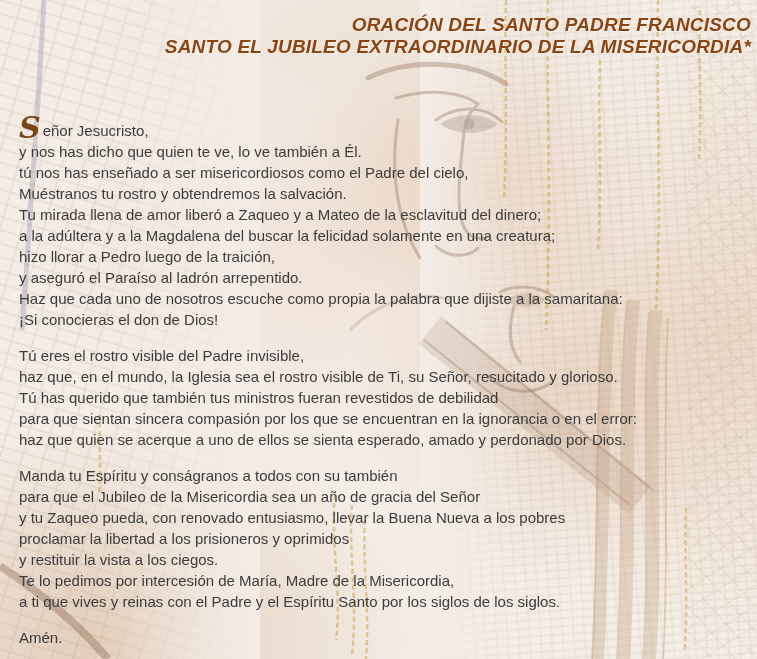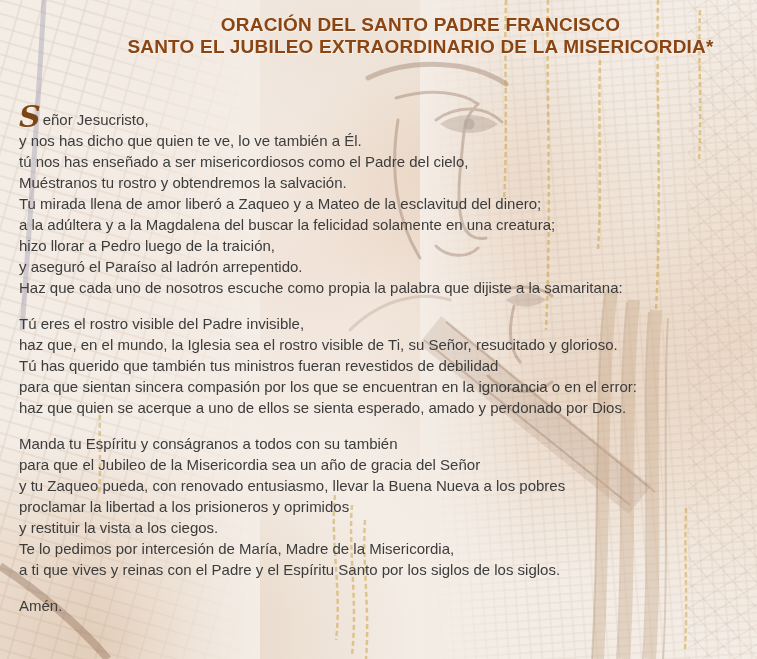--- a/index.html
+++ b/index.html
@@ -18,37 +18,38 @@
       radial-gradient(ellipse 300px 430px at 745px 330px, rgba(226,199,172,.50), rgba(226,199,172,0) 75%),
       radial-gradient(ellipse 420px 260px at 320px 260px, rgba(238,218,204,.55), rgba(238,218,204,0) 70%),
       radial-gradient(ellipse 400px 200px at 360px 40px,  rgba(233,219,206,.6),  rgba(233,219,206,0) 75%),
       #f4ede6;
   }
   .bg-art { position: absolute; top: 0; left: 0; z-index: 1; }
   .content { position: absolute; inset: 0; z-index: 2; }
 
   .title {
     margin: 14px 6px 0 90px;
-    text-align: center;
+    text-align: right;
     font-size: 19px;
     line-height: 22px;
     font-weight: bold;
+    font-style: italic;
     color: #8A4513;
     letter-spacing: 0.2px;
     text-shadow: 1px 1px 0 rgba(252,247,241,0.75);
   }
   .title-line { display: block; white-space: nowrap; }
 
   .prayer {
     padding: 46px 8px 0 19px;
     font-size: 15px;
     line-height: 21px;
     color: #3C3C3C;
   }
-  .stanza { margin: 0 0 15px 0; }
+  .stanza { margin: 11px 0 15px 0; }
   .line { white-space: nowrap; }
 
   .dropcap {
     font-family: "DejaVu Serif", serif;
     font-weight: bold;
     font-style: italic;
     font-size: 30px;
     line-height: 21px;
     color: #7B4614;
     display: inline-block;
@@ -155,20 +156,21 @@
         </div>
         <div>
             <div class="line">y nos has dicho que quien te ve, lo ve también a Él.</div>
             <div class="line">tú nos has enseñado a ser misericordiosos como el Padre del cielo,</div>
             <div class="line">Muéstranos tu rostro y obtendremos la salvación.</div>
             <div class="line">Tu mirada llena de amor liberó a Zaqueo y a Mateo de la esclavitud del dinero;</div>
             <div class="line">a la adúltera y a la Magdalena del buscar la felicidad solamente en una creatura;</div>
             <div class="line">hizo llorar a Pedro luego de la traición,</div>
             <div class="line">y aseguró el Paraíso al ladrón arrepentido.</div>
             <div class="line">Haz que cada uno de nosotros escuche como propia la palabra que dijiste a la samaritana:</div>
+            <div class="line">¡Si conocieras el don de Dios!</div>
           </div>
       </div>
 
       <div class="stanza">
           <div class="line">Tú eres el rostro visible del Padre invisible,</div>
           <div class="line">haz que, en el mundo, la Iglesia sea el rostro visible de Ti, su Señor, resucitado y glorioso.</div>
           <div class="line">Tú has querido que también tus ministros fueran revestidos de debilidad</div>
           <div class="line">para que sientan sincera compasión por los que se encuentran en la ignorancia o en el error:</div>
           <div class="line">haz que quien se acerque a uno de ellos se sienta esperado, amado y perdonado por Dios.</div>
         </div>

